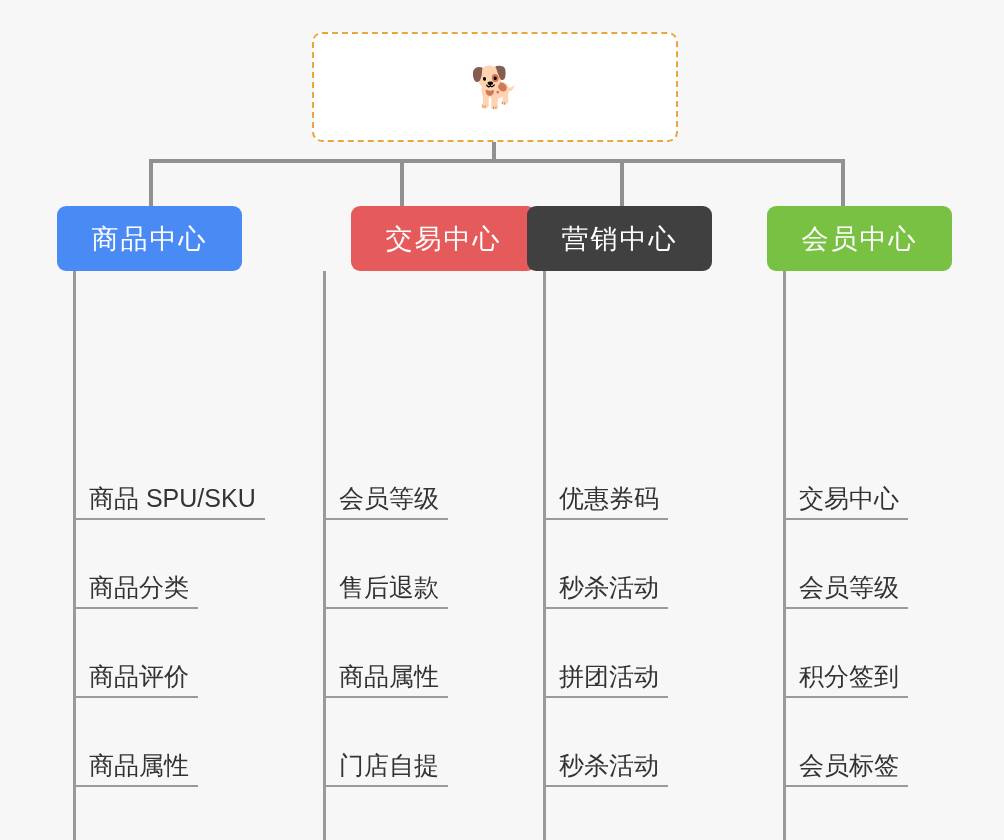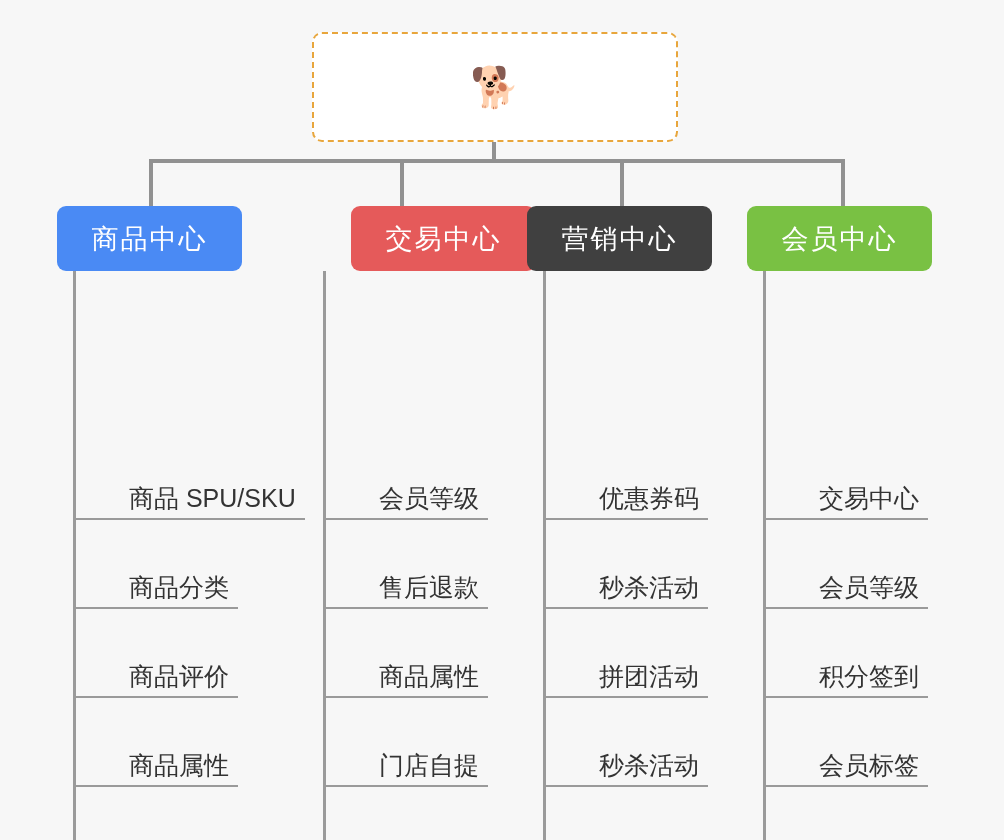--- a/index.html
+++ b/index.html
@@ -104,21 +104,21 @@
     padding: 0;
     list-style: none;
   }
   .leaf {
     position: absolute;
     left: 16px;
     height: 0;
   }
   .leaf-label {
     display: inline-block;
-    padding: 0 9px 7px 56px;
+    padding: 0 9px 7px 16px;
     border-bottom: 2px solid #9a9a9a;
     font-size: 25px;
     color: #333333;
     white-space: nowrap;
     line-height: 1.05;
   }
 </style>
 </head>
 <body>
 
@@ -168,21 +168,21 @@
         <div class="branch-spine" style="height: 594px;"></div>
         <ul class="leaf-list">
           <li class="leaf" style="top: 214px;"><span class="leaf-label">优惠券码</span></li>
           <li class="leaf" style="top: 303px;"><span class="leaf-label">秒杀活动</span></li>
           <li class="leaf" style="top: 392px;"><span class="leaf-label">拼团活动</span></li>
           <li class="leaf" style="top: 481px;"><span class="leaf-label">秒杀活动</span></li>
           <li class="leaf" style="top: 570px;"></li>
           <li class="leaf" style="top: 659px;"></li>
         </ul>
       </div>
-      <div class="branch" style="left: 747px; text-align: center;">
+      <div class="branch" style="left: 767px; text-align: center;">
         <div class="branch-header" style="background: rgb(121, 193, 67);">会员中心</div>
         <div class="branch-spine" style="height: 594px;"></div>
         <ul class="leaf-list">
           <li class="leaf" style="top: 214px;"><span class="leaf-label">交易中心</span></li>
           <li class="leaf" style="top: 303px;"><span class="leaf-label">会员等级</span></li>
           <li class="leaf" style="top: 392px;"><span class="leaf-label">积分签到</span></li>
           <li class="leaf" style="top: 481px;"><span class="leaf-label">会员标签</span></li>
           <li class="leaf" style="top: 570px;"></li>
           <li class="leaf" style="top: 659px;"></li>
         </ul>

